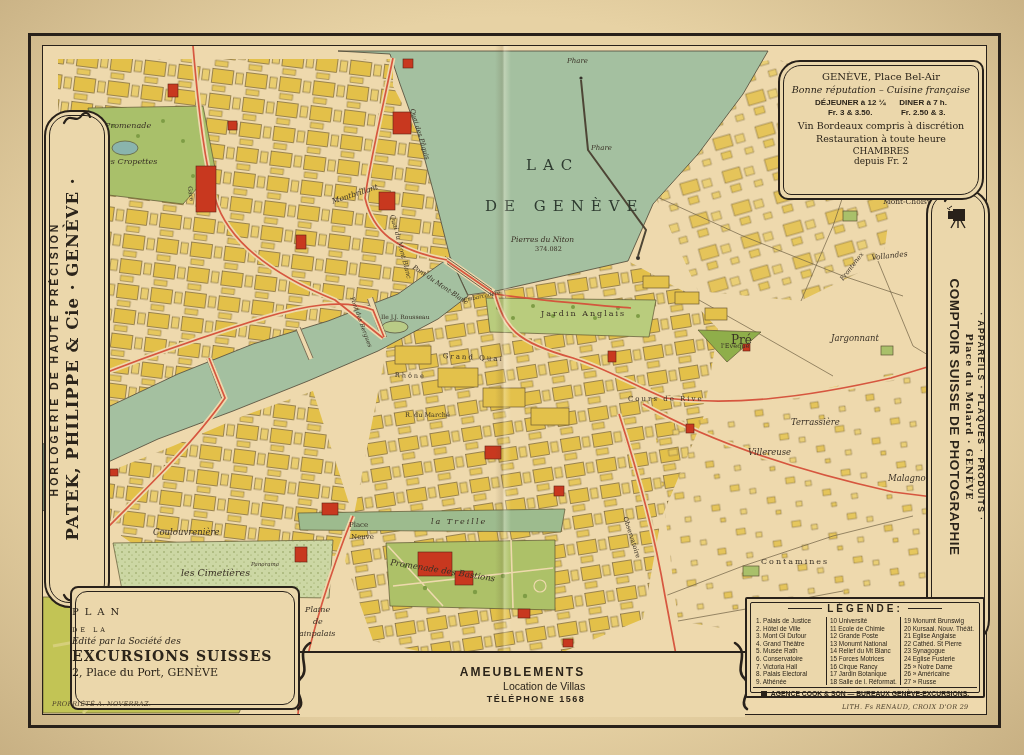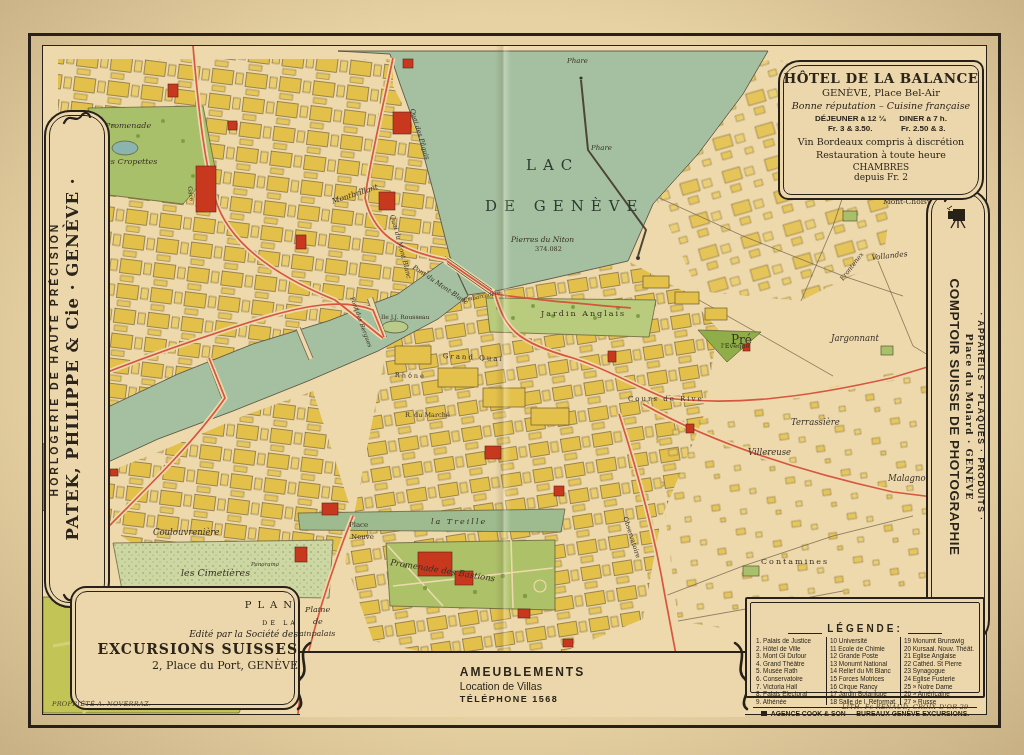--- a/index.html
+++ b/index.html
@@ -29,40 +29,40 @@
   .hotel{left:778px;top:60px;width:206px;height:140px;border-radius:22px 10px 22px 10px;text-align:center;padding-top:8px;box-sizing:border-box;}
   .hotel::before{border-radius:18px 8px 18px 8px;}
   .h-title{font-weight:bold;font-size:13.5px;letter-spacing:.5px;}
   .h-sub{font-size:10px;margin-top:1px;}
   .h-script{font-style:italic;font-size:9.5px;margin-top:2px;}
   .h-meals{display:flex;justify-content:center;gap:14px;font-family:"Liberation Sans",sans-serif;font-size:8px;font-weight:bold;margin-top:3px;}
   .h-meals div{line-height:1.25}
   .h-line{font-size:9.5px;margin-top:2px;}
   .h-rooms{display:flex;justify-content:space-between;padding:0 18px;font-size:9px;margin-top:2px;flex-direction:column;}
   
-  .plan{left:70px;top:586px;width:230px;height:124px;border-radius:16px;text-align:right;padding-top:11px;box-sizing:border-box;}
+  .plan{left:70px;top:586px;width:230px;height:124px;border-radius:8px;text-align:left;padding-top:18px;box-sizing:border-box;}
   .plan::before{border-radius:12px;}
   .p1{font-size:10px;letter-spacing:6px;}
   .p2{font-size:6.5px;letter-spacing:3px;margin-top:9px;}
   .p3{font-size:17px;font-weight:bold;letter-spacing:2px;margin-top:1px;}
   .p4{font-size:9px;font-style:italic;margin-top:2px;}
   .p5{font-size:14px;font-weight:bold;letter-spacing:1px;margin-top:2px;}
   .p6{font-size:11px;margin-top:2px;}
   
   .band{position:absolute;left:300px;top:651px;width:445px;height:64px;background:#ebd7ab;border-top:2.5px solid #28211a;z-index:18;display:flex;align-items:center;justify-content:center;gap:18px;}
   .n-title{font-size:21px;font-weight:bold;letter-spacing:3px;line-height:1.1;}
   .n-addr{font-size:12.5px;margin-top:1px;}
-  .n-right{font-family:"Liberation Sans",sans-serif;text-align:left;line-height:1.3;}
+  .n-right{font-family:"Liberation Sans",sans-serif;text-align:right;line-height:1.3;}
   .n-r1{font-size:12px;font-weight:bold;letter-spacing:2px;}
   .n-r2{font-size:10.5px;}
   .n-r3{font-size:9px;letter-spacing:1.5px;font-weight:bold;}
   .band-curl{position:absolute;top:-12px;}
   
   .legend{left:745px;top:597px;width:240px;height:101px;border-radius:2px;font-family:"Liberation Sans",sans-serif;box-sizing:border-box;padding:4px 6px 2px;}
-  .lg-title-row{display:flex;align-items:flex-end;gap:5px;justify-content:center;font-size:10px;letter-spacing:3px;font-weight:bold;margin-top:20px;}
+  .lg-title-row{display:flex;align-items:center;gap:5px;justify-content:center;font-size:10px;letter-spacing:3px;font-weight:bold;}
   .dash{flex:0 0 34px;border-top:1.5px solid #28211a;height:0;}
   .lg-cols{display:flex;margin-top:3px;}
   .lg-col{flex:1;font-size:6.4px;line-height:7.6px;padding:0 3px;}
   .lg-col.mid{border-left:1px solid #28211a;border-right:1px solid #28211a;}
   .lg-col span{display:block;white-space:nowrap;}
   .lg-footer{border-top:1px solid #28211a;margin-top:2px;padding-top:2px;display:flex;align-items:center;gap:4px;justify-content:center;font-size:6.8px;font-weight:bold;white-space:nowrap;}
   .sq{width:6px;height:5px;background:#28211a;display:inline-block;}
   
   .pk-inner{width:470px;height:58px;transform:translate(-50%,-50%) rotate(-90deg);}
   .pk1{font-family:"Liberation Sans",sans-serif;font-weight:bold;font-size:10.5px;letter-spacing:3px;}
@@ -325,21 +325,20 @@
       <div class="cp-small">· APPAREILS · PLAQUES · PRODUITS ·</div>
       <div class="cp-mid">Place du Molard · GENÈVE</div>
       <div class="cp-big">COMPTOIR SUISSE DE PHOTOGRAPHIE</div>
     </div>
     <svg class="curl" style="bottom:-1px;" width="30" height="14" viewBox="0 0 30 14">
         <path d="M2,2 C8,14 14,0 20,10 C23,14 27,12 28,8" stroke="#28211a" stroke-width="2.2" fill="none" stroke-linecap="round"></path>
       </svg>
   </div>
 
   <div class="panel hotel">
-    <div class="h-title">HÔTEL DE LA BALANCE</div>
     <div class="h-sub">GENÈVE, Place Bel-Air</div>
     <div class="h-script">Bonne réputation – Cuisine française</div>
     <div class="h-meals">
       <div>
         <span>DÉJEUNER à 12 ¼</span><br>
         <span>Fr. 3 &amp; 3.50.</span>
       </div>
       <div>
         <span>DINER à 7 h.</span><br>
         <span>Fr. 2.50 &amp; 3.</span>

